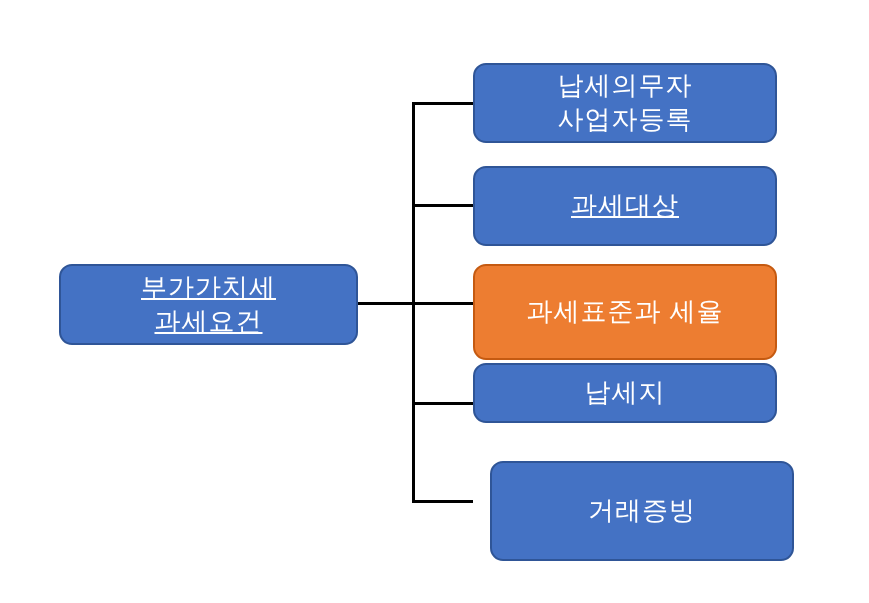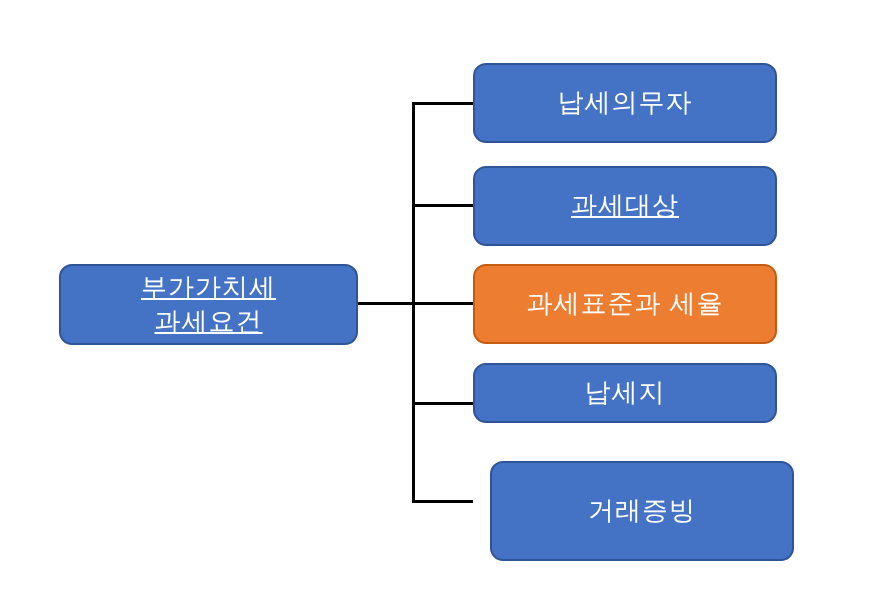--- a/index.html
+++ b/index.html
@@ -31,21 +31,21 @@
     background:var(--blue-fill,#4472C4);
     border:2px solid var(--blue-border,#2F5597);
   }
   .node.orange{
     background:var(--orange-fill,#ED7D31);
     border:2px solid var(--orange-border,#C55A11);
   }
   .node-root{left:59px;top:264px;width:299px;height:81px;text-decoration:underline;}
   .node-c0{left:473px;top:63px;width:304px;height:80px;}
   .node-c1{left:473px;top:166px;width:304px;height:80px;text-decoration:underline;}
-  .node-c2{left:473px;top:264px;width:304px;height:80px;}
+  .node-c2{left:473px;top:264px;width:304px;height:96px;}
   .node-c3{left:473px;top:363px;width:304px;height:60px;}
   .node-c4{left:490px;top:461px;width:304px;height:100px;}
   .line{
     position:absolute;
     background:var(--line,#000000);
   }
   .line-main{left:358px;top:302px;width:115px;height:3px;}
   .line-vert{left:412px;top:102px;width:3px;height:401px;}
   .line-s0{left:412px;top:102px;width:61px;height:3px;}
   .line-s1{left:412px;top:204px;width:61px;height:3px;}
@@ -65,20 +65,21 @@
   <div class="line line-s3"></div>
   <div class="line line-s4"></div>
 
   <div class="node blue node-root">
     <span>부가가치세</span>
     <span>과세요건</span>
   </div>
 
   <div class="node blue node-c0">
     <span>납세의무자</span>
+    <span>사업자등록</span>
   </div>
 
   <div class="node blue node-c1">
     <span>과세대상</span>
   </div>
 
   <div class="node orange node-c2">
     <span>과세표준과 세율</span>
   </div>
 

